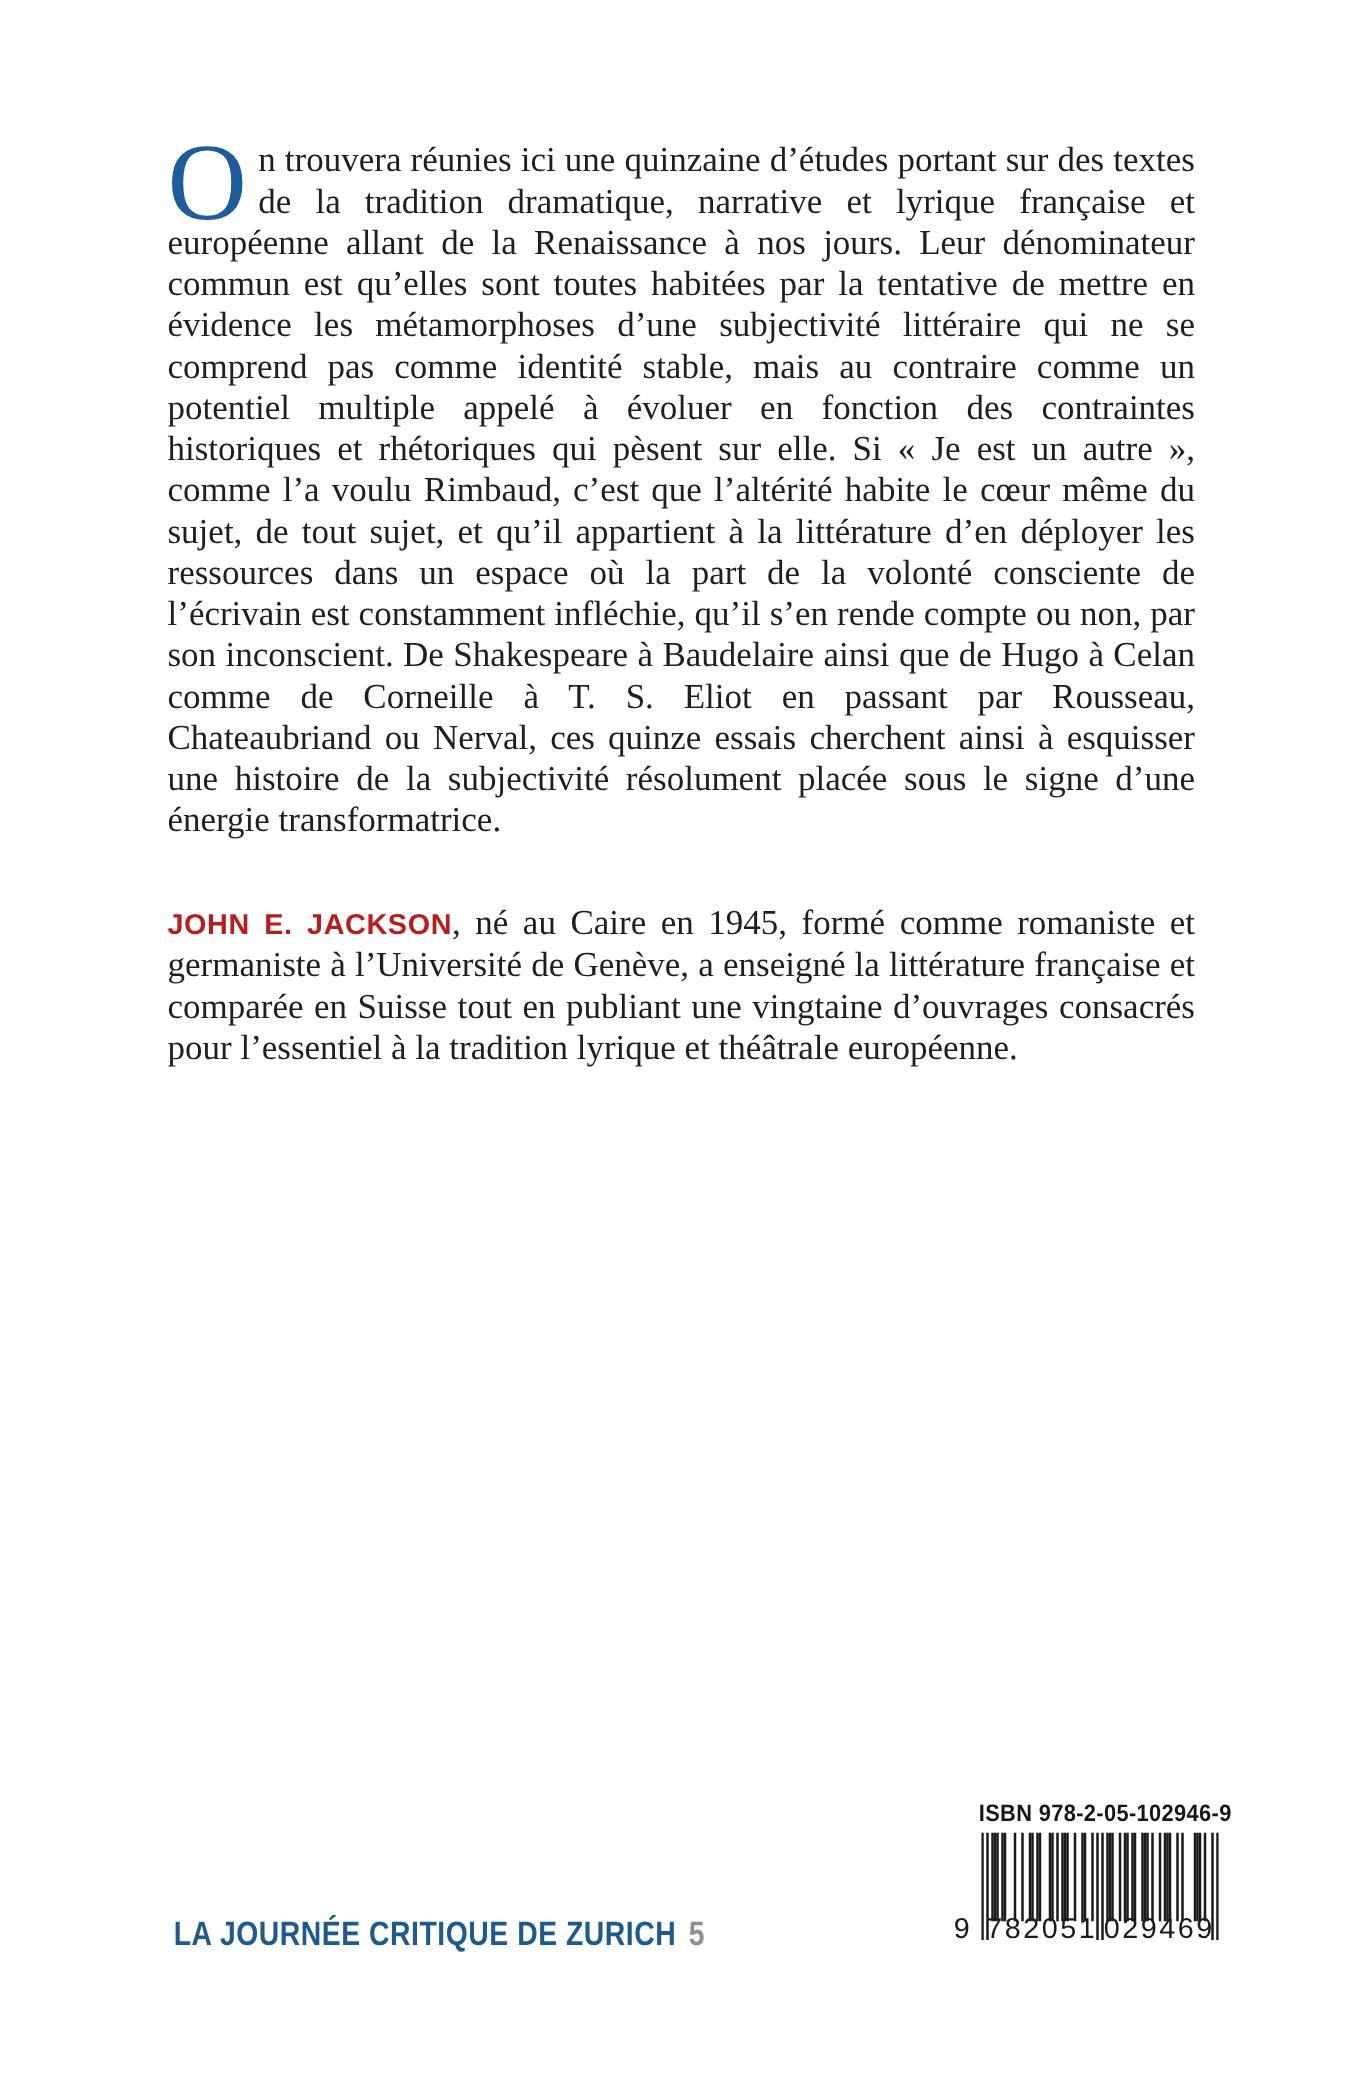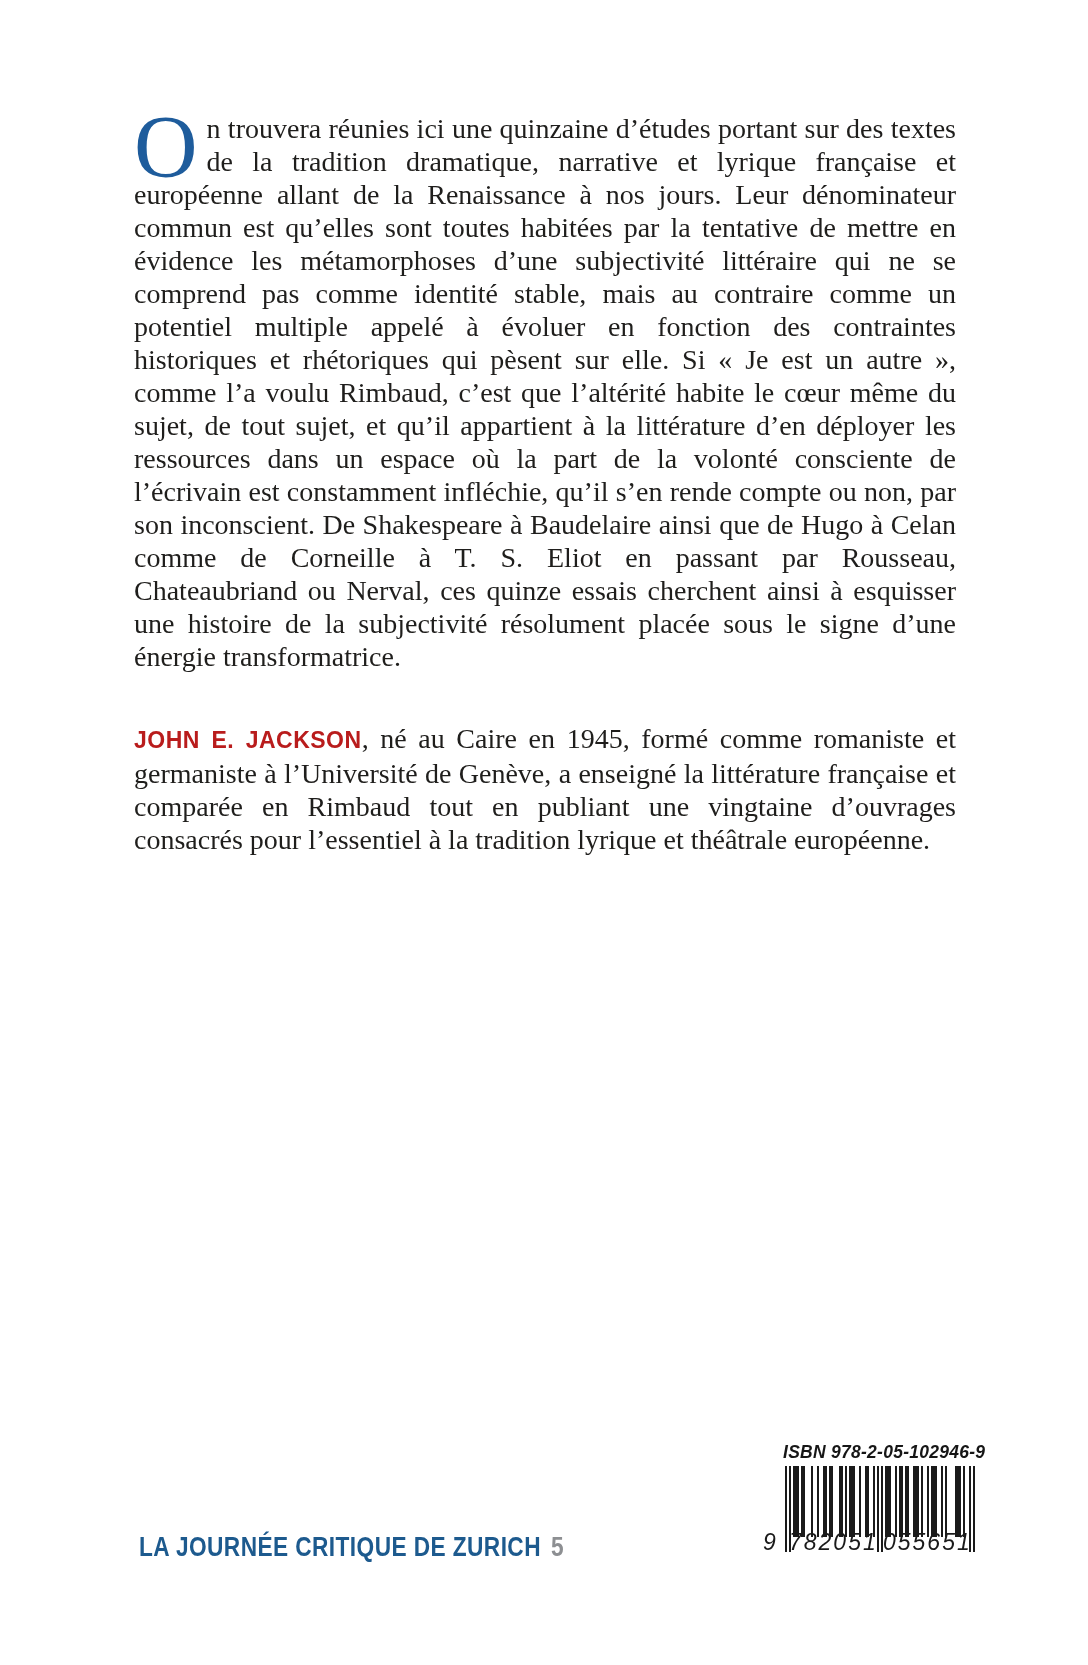--- a/index.html
+++ b/index.html
@@ -66,21 +66,20 @@
   }
   .series-title { color: #1d5a8e; }
   .series-number { color: #8d8f92; margin-left: 12px; }
 
   
   .barcode-block {
     position: absolute;
     left: 771px;
     top: 1441px;
     width: 230px;
-    font-style: italic;
   }
   .isbn-label {
     margin-left: 12px;
     font-family: "Liberation Sans", sans-serif;
     font-weight: bold;
     font-size: 19px;
     line-height: 22px;
     letter-spacing: 0.3px;
     color: #161616;
     white-space: nowrap;
@@ -114,21 +113,21 @@
   .bc-d1 { left: 18px;  width: 88px; }
   .bc-d2 { left: 112px; width: 88px; }
 </style>
 </head>
 <body>
 
 <div class="page">
 
   <main class="text-block">
     <p class="description"><span class="dropcap">O</span><span>n trouvera réunies ici une quinzaine d’études portant sur des textes de la tradition dramatique, narrative et lyrique française et européenne allant de la Renaissance à nos jours. Leur dénominateur commun est qu’elles sont toutes habitées par la tentative de mettre en évidence les métamorphoses d’une subjectivité littéraire qui ne se comprend pas comme identité stable, mais au contraire comme un potentiel multiple appelé à évoluer en fonction des contraintes historiques et rhétoriques qui pèsent sur elle. Si « Je est un autre », comme l’a voulu Rimbaud, c’est que l’altérité habite le cœur même du sujet, de tout sujet, et qu’il appartient à la littérature d’en déployer les ressources dans un espace où la part de la volonté consciente de l’écrivain est constamment infléchie, qu’il s’en rende compte ou non, par son inconscient. De Shakespeare à Baudelaire ainsi que de Hugo à Celan comme de Corneille à T. S. Eliot en passant par Rousseau, Chateaubriand ou Nerval, ces quinze essais cherchent ainsi à esquisser une histoire de la subjectivité résolument placée sous le signe d’une énergie transformatrice.</span></p>
-    <p class="bio"><span class="author-name">JOHN E. JACKSON</span><span>, né au Caire en 1945, formé comme romaniste et germaniste à l’Université de Genève, a enseigné la littérature française et comparée en Rimbaud tout en publiant une vingtaine d’ouvrages consacrés pour l’essentiel à la tradition lyrique et théâtrale européenne.</span></p>
+    <p class="bio"><span class="author-name">JOHN E. JACKSON</span><span>, né au Caire en 1945, formé comme romaniste et germaniste à l’Université de Genève, a enseigné la littérature française et comparée en Suisse tout en publiant une vingtaine d’ouvrages consacrés pour l’essentiel à la tradition lyrique et théâtrale européenne.</span></p>
   </main>
 
   <div class="footer">
     <span class="series-title">LA JOURNÉE CRITIQUE DE ZURICH</span><span class="series-number">5</span>
   </div>
 
   <div class="barcode-block">
     <div class="isbn-label">ISBN 978-2-05-102946-9</div>
     <div class="barcode">
       <svg id="barcode-svg" width="190" height="86" viewBox="0 0 190 86">
@@ -177,17 +176,17 @@
           <rect x="160" y="0" width="2" height="71"></rect>
           <rect x="170" y="0" width="2" height="71"></rect>
           <rect x="172" y="0" width="2" height="71"></rect>
           <rect x="174" y="0" width="2" height="71"></rect>
           <rect x="178" y="0" width="2" height="71"></rect>
           <rect x="184" y="0" width="2" height="86"></rect>
           <rect x="188" y="0" width="2" height="86"></rect>
         </svg>
       <span class="bc-digit bc-d0">9</span>
       <span class="bc-digit bc-d1">782051</span>
-      <span class="bc-digit bc-d2">055651</span>
+      <span class="bc-digit bc-d2">029469</span>
     </div>
   </div>
 
 </div>
 
 </body></html>

